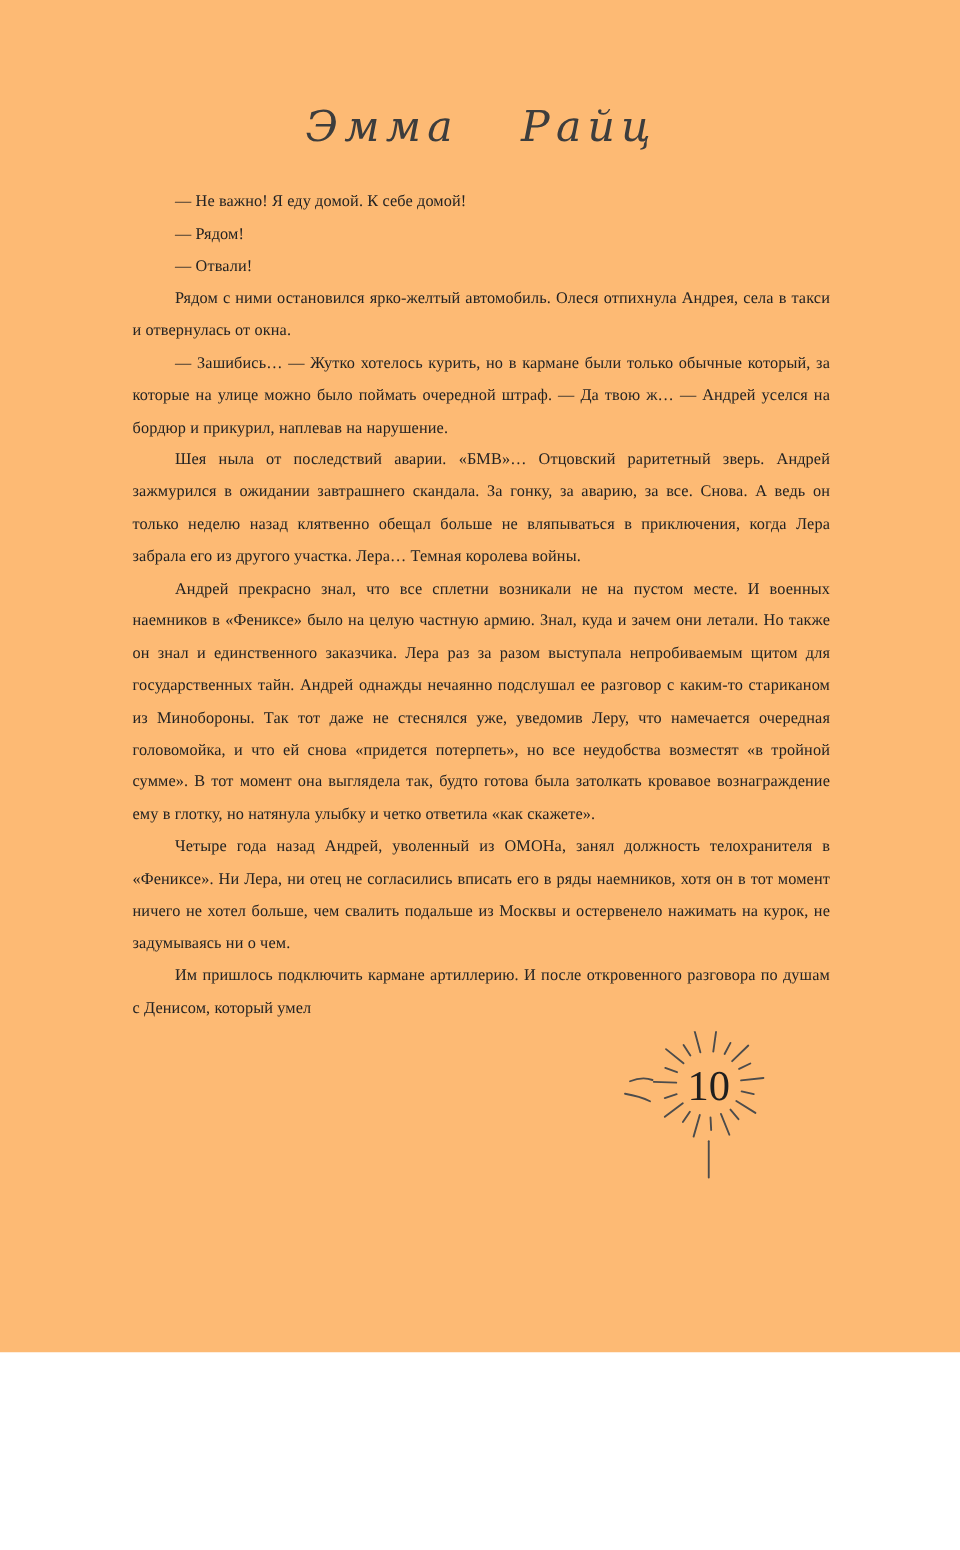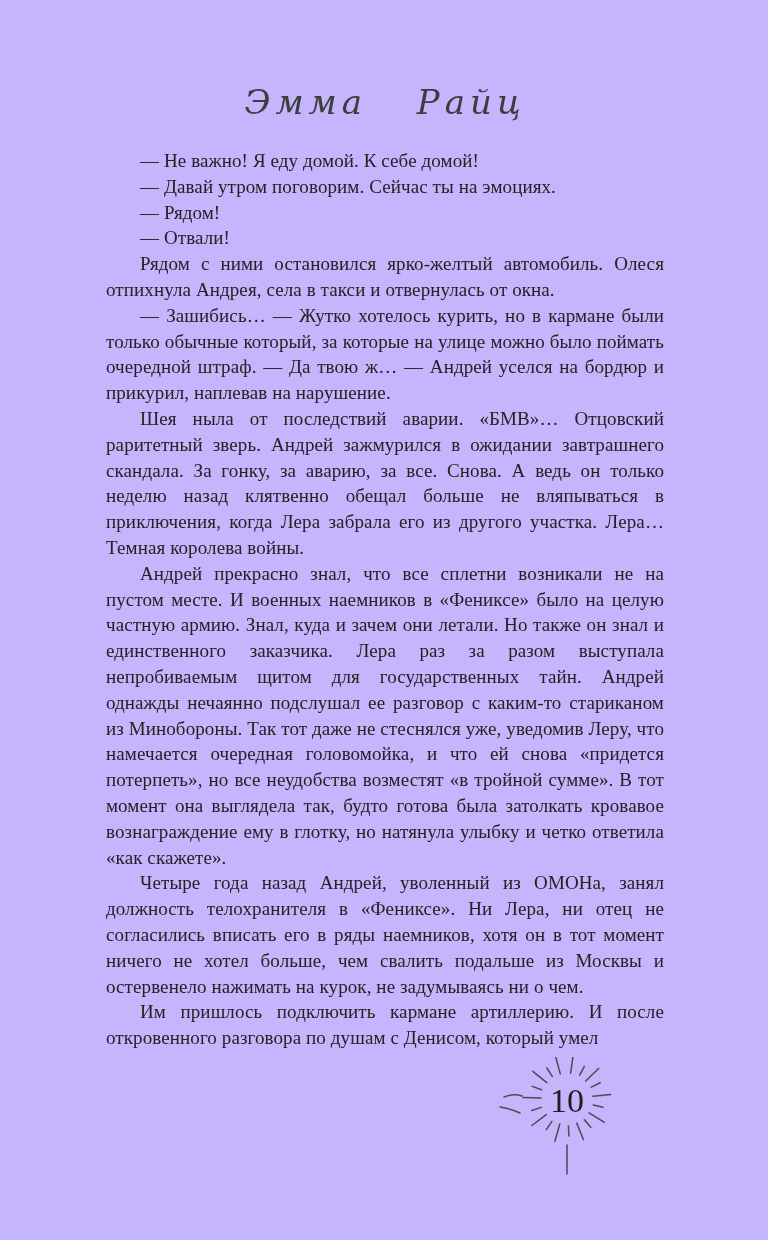--- a/index.html
+++ b/index.html
@@ -3,43 +3,43 @@
 <meta charset="utf-8">
 <style>
   html, body {
     margin: 0;
     padding: 0;
     background: #ffffff;
   }
   .page {
     position: relative;
     width: 768px;
-    height: 1240px;
+    height: 1082px;
     margin: 0 auto;
-    background: #c4b5fd;
+    background: #fdba74;
     box-sizing: border-box;
     padding: 82px 104px 0 106px;
     font-family: "Liberation Serif", "DejaVu Serif", serif;
     color: #232323;
     overflow: hidden;
   }
   .running-head {
     text-align: center;
     font-family: "DejaVu Serif", serif;
     font-style: italic;
     font-weight: 400;
     font-size: 34px;
     letter-spacing: 5px;
     word-spacing: 34px;
     color: #3d3d3d;
     margin-bottom: 26px;
     user-select: none;
   }
   .text-block {
-    font-size: 19px;
+    font-size: 13px;
     line-height: 25.8px;
   }
   .para {
     margin: 0;
     text-indent: 34px;
     text-align: justify;
     letter-spacing: 0.1px;
   }
   .ornament-wrap {
     margin-top: 6px;
@@ -62,21 +62,20 @@
 </style>
 </head>
 <body>
 
 <div class="page">
 
   <div class="running-head">Эмма Райц</div>
 
   <div class="text-block">
       <p class="para">— Не важно! Я еду домой. К себе домой!</p>
-      <p class="para">— Давай утром поговорим. Сейчас ты на эмоциях.</p>
       <p class="para">— Рядом!</p>
       <p class="para">— Отвали!</p>
       <p class="para">Рядом с ними остановился ярко-желтый автомобиль. Олеся отпихнула Андрея, села в такси и отвернулась от окна.</p>
       <p class="para">— Зашибись… — Жутко хотелось курить, но в кармане были только обычные который, за которые на улице можно было поймать очередной штраф. — Да твою ж… — Андрей уселся на бордюр и прикурил, наплевав на нарушение.</p>
       <p class="para">Шея ныла от последствий аварии. «БМВ»… Отцовский раритетный зверь. Андрей зажмурился в ожидании завтрашнего скандала. За гонку, за аварию, за все. Снова. А ведь он только неделю назад клятвенно обещал больше не вляпываться в приключения, когда Лера забрала его из другого участка. Лера… Темная королева войны.</p>
       <p class="para">Андрей прекрасно знал, что все сплетни возникали не на пустом месте. И военных наемников в «Фениксе» было на целую частную армию. Знал, куда и зачем они летали. Но также он знал и единственного заказчика. Лера раз за разом выступала непробиваемым щитом для государственных тайн. Андрей однажды нечаянно подслушал ее разговор с каким-то стариканом из Минобороны. Так тот даже не стеснялся уже, уведомив Леру, что намечается очередная головомойка, и что ей снова «придется потерпеть», но все неудобства возместят «в тройной сумме». В тот момент она выглядела так, будто готова была затолкать кровавое вознаграждение ему в глотку, но натянула улыбку и четко ответила «как скажете».</p>
       <p class="para">Четыре года назад Андрей, уволенный из ОМОНа, занял должность телохранителя в «Фениксе». Ни Лера, ни отец не согласились вписать его в ряды наемников, хотя он в тот момент ничего не хотел больше, чем свалить подальше из Москвы и остервенело нажимать на курок, не задумываясь ни о чем.</p>
       <p class="para">Им пришлось подключить кармане артиллерию. И после откровенного разговора по душам с Денисом, который умел</p>
     </div>
 

